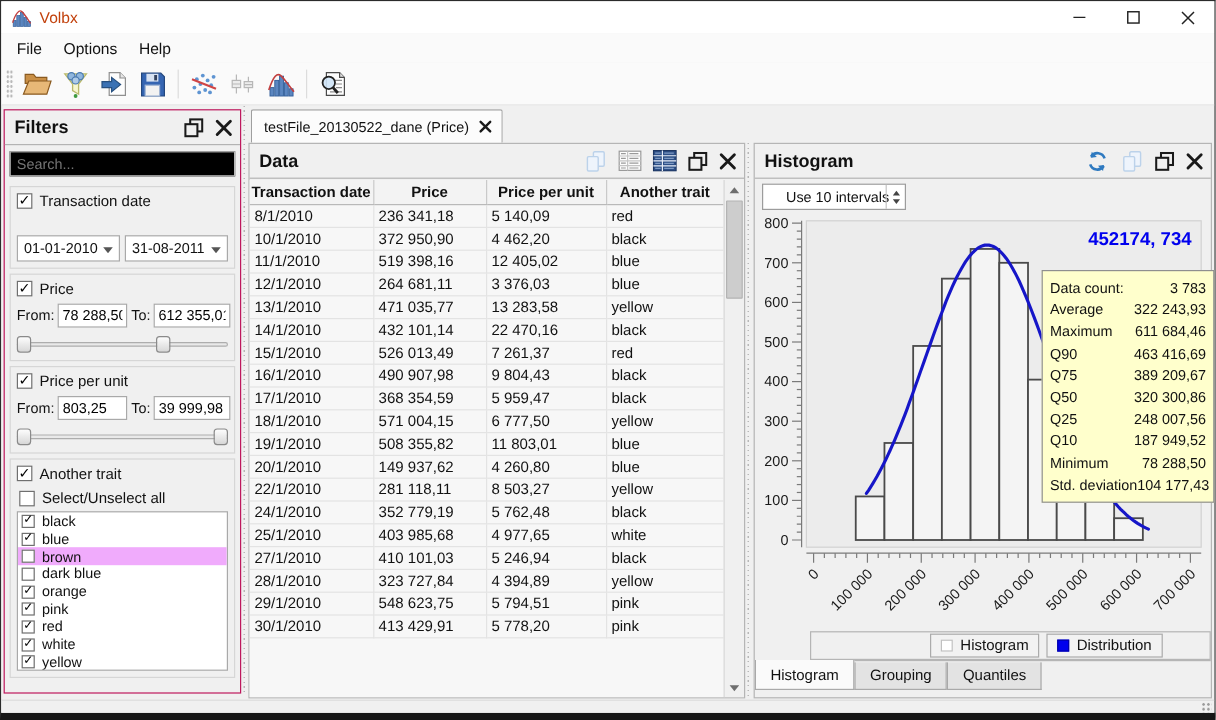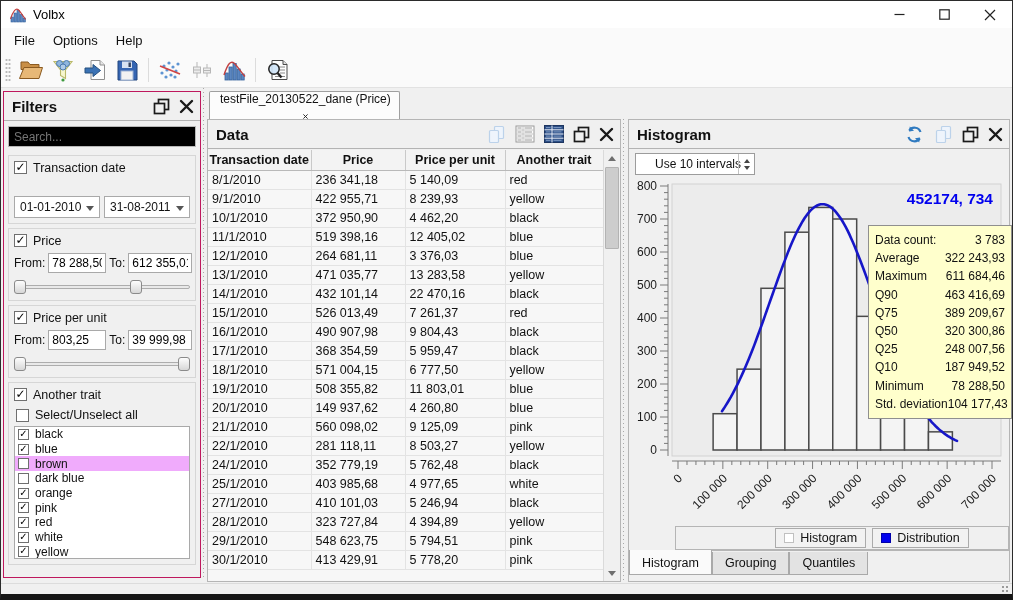--- a/index.html
+++ b/index.html
@@ -6,21 +6,21 @@
   html,body { width:1013px; height:600px; background:#888; }
   body { font-family:"Liberation Sans","DejaVu Sans",sans-serif; font-size:13px; color:#111; }
 
   .window { position:relative; width:1013px; height:600px;
             border:1px solid #2b2b2b; border-bottom:6px solid #161616;
             background:#f0f0f0; overflow:hidden; }
 
   
   .titlebar { position:absolute; left:0; top:0; width:1011px; height:27px; background:#ffffff;
               display:flex; align-items:center; padding-left:9px; }
-  .titlebar .app-title { margin-left:7px; font-size:13px; color:#000000;text-align:center; }
+  .titlebar .app-title { margin-left:7px; font-size:13px; color:#c2410c;text-align:center; }
   .win-controls { position:absolute; right:0; top:0; height:27px; display:flex; }
   .win-btn { width:45px; height:27px; display:flex; align-items:center; justify-content:center; }
 
   
   .menubar { position:absolute; left:0; top:27px; width:1011px; height:24px; background:#fafafa;
              display:flex; align-items:center; padding-left:4px; }
   .menu-item { padding:3px 9px; font-size:13px; }
 
   
   .toolbar { position:absolute; left:0; top:51px; width:1011px; height:36px; background:#fafafa;
@@ -75,21 +75,21 @@
 
   .selectall { display:flex; align-items:center; gap:6px; height:18px; font-size:12.5px; margin:3px 0 2px 2px; }
   .trait-list { border:1px solid #a9a9a9; background:#fff; height:133px; overflow:hidden; }
   .trait-row { display:flex; align-items:center; gap:6px; height:14.7px; padding-left:3px; font-size:12px; }
   .trait-row.sel { background:#f0abfc; }
 
   
   .tabbar { position:absolute; left:206px; top:0; width:805px; height:31px; }
   .doc-tab { position:absolute; left:2px; bottom:0; height:28px; background:#fcfcfc;
              border:1px solid #9f9f9f; border-bottom:none; border-radius:2px 2px 0 0;
-             display:flex; align-items:center; padding:0 8px 0 10px; gap:8px; font-size:12px;flex-direction:column; }
+             display:flex; align-items:center; padding:0 8px 0 10px; gap:8px; font-size:12px; }
 
   
   .panel { position:absolute; border:1px solid #b5b5b5; background:#f0f0f0; }
   .data-panel { left:206px; top:31px; width:414px; height:463px; }
   .hist-panel { left:627px; top:31px; width:382px; height:463px; }
 
   
   .table-area { position:absolute; left:0; top:30px; width:395px; height:431px; background:#f7f7f7; overflow:hidden; }
   table.data { border-collapse:collapse; table-layout:fixed; width:395px; }
   table.data th { height:20px; background:#f3f3f3; border-right:1px solid #c9c9c9; border-bottom:1px solid #b9b9b9;
@@ -479,26 +479,20 @@
               </tr>
             </thead>
             <tbody>
               <tr>
                 <td>8/1/2010</td>
                 <td>236 341,18</td>
                 <td>5 140,09</td>
                 <td>red</td>
               </tr>
               <tr>
-                <td>9/1/2010</td>
-                <td>422 955,71</td>
-                <td>8 239,93</td>
-                <td>yellow</td>
-              </tr>
-              <tr>
                 <td>10/1/2010</td>
                 <td>372 950,90</td>
                 <td>4 462,20</td>
                 <td>black</td>
               </tr>
               <tr>
                 <td>11/1/2010</td>
                 <td>519 398,16</td>
                 <td>12 405,02</td>
                 <td>blue</td>
@@ -549,26 +543,20 @@
                 <td>19/1/2010</td>
                 <td>508 355,82</td>
                 <td>11 803,01</td>
                 <td>blue</td>
               </tr>
               <tr>
                 <td>20/1/2010</td>
                 <td>149 937,62</td>
                 <td>4 260,80</td>
                 <td>blue</td>
-              </tr>
-              <tr>
-                <td>21/1/2010</td>
-                <td>560 098,02</td>
-                <td>9 125,09</td>
-                <td>pink</td>
               </tr>
               <tr>
                 <td>22/1/2010</td>
                 <td>281 118,11</td>
                 <td>8 503,27</td>
                 <td>yellow</td>
               </tr>
               <tr>
                 <td>24/1/2010</td>
                 <td>352 779,19</td>

